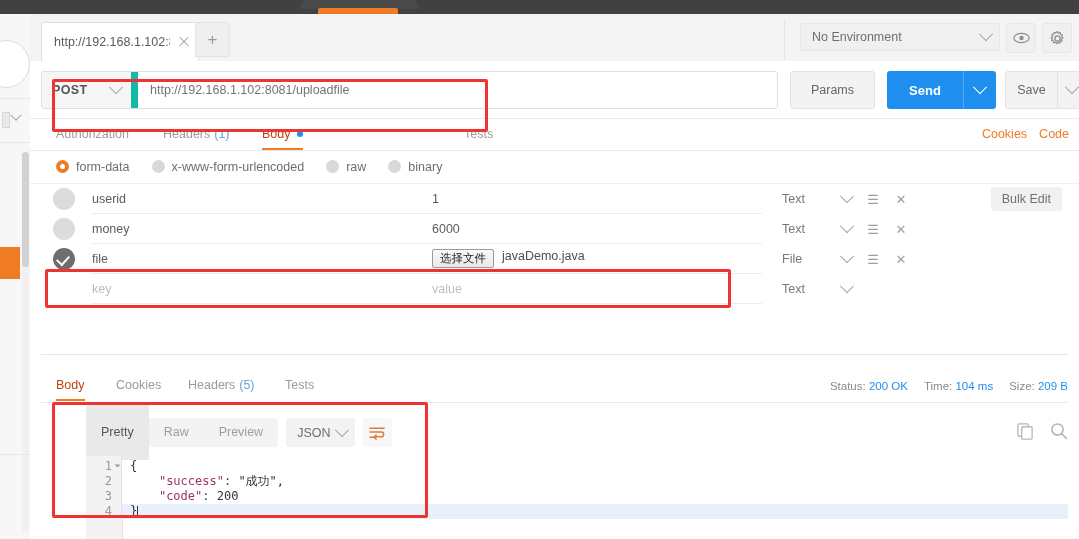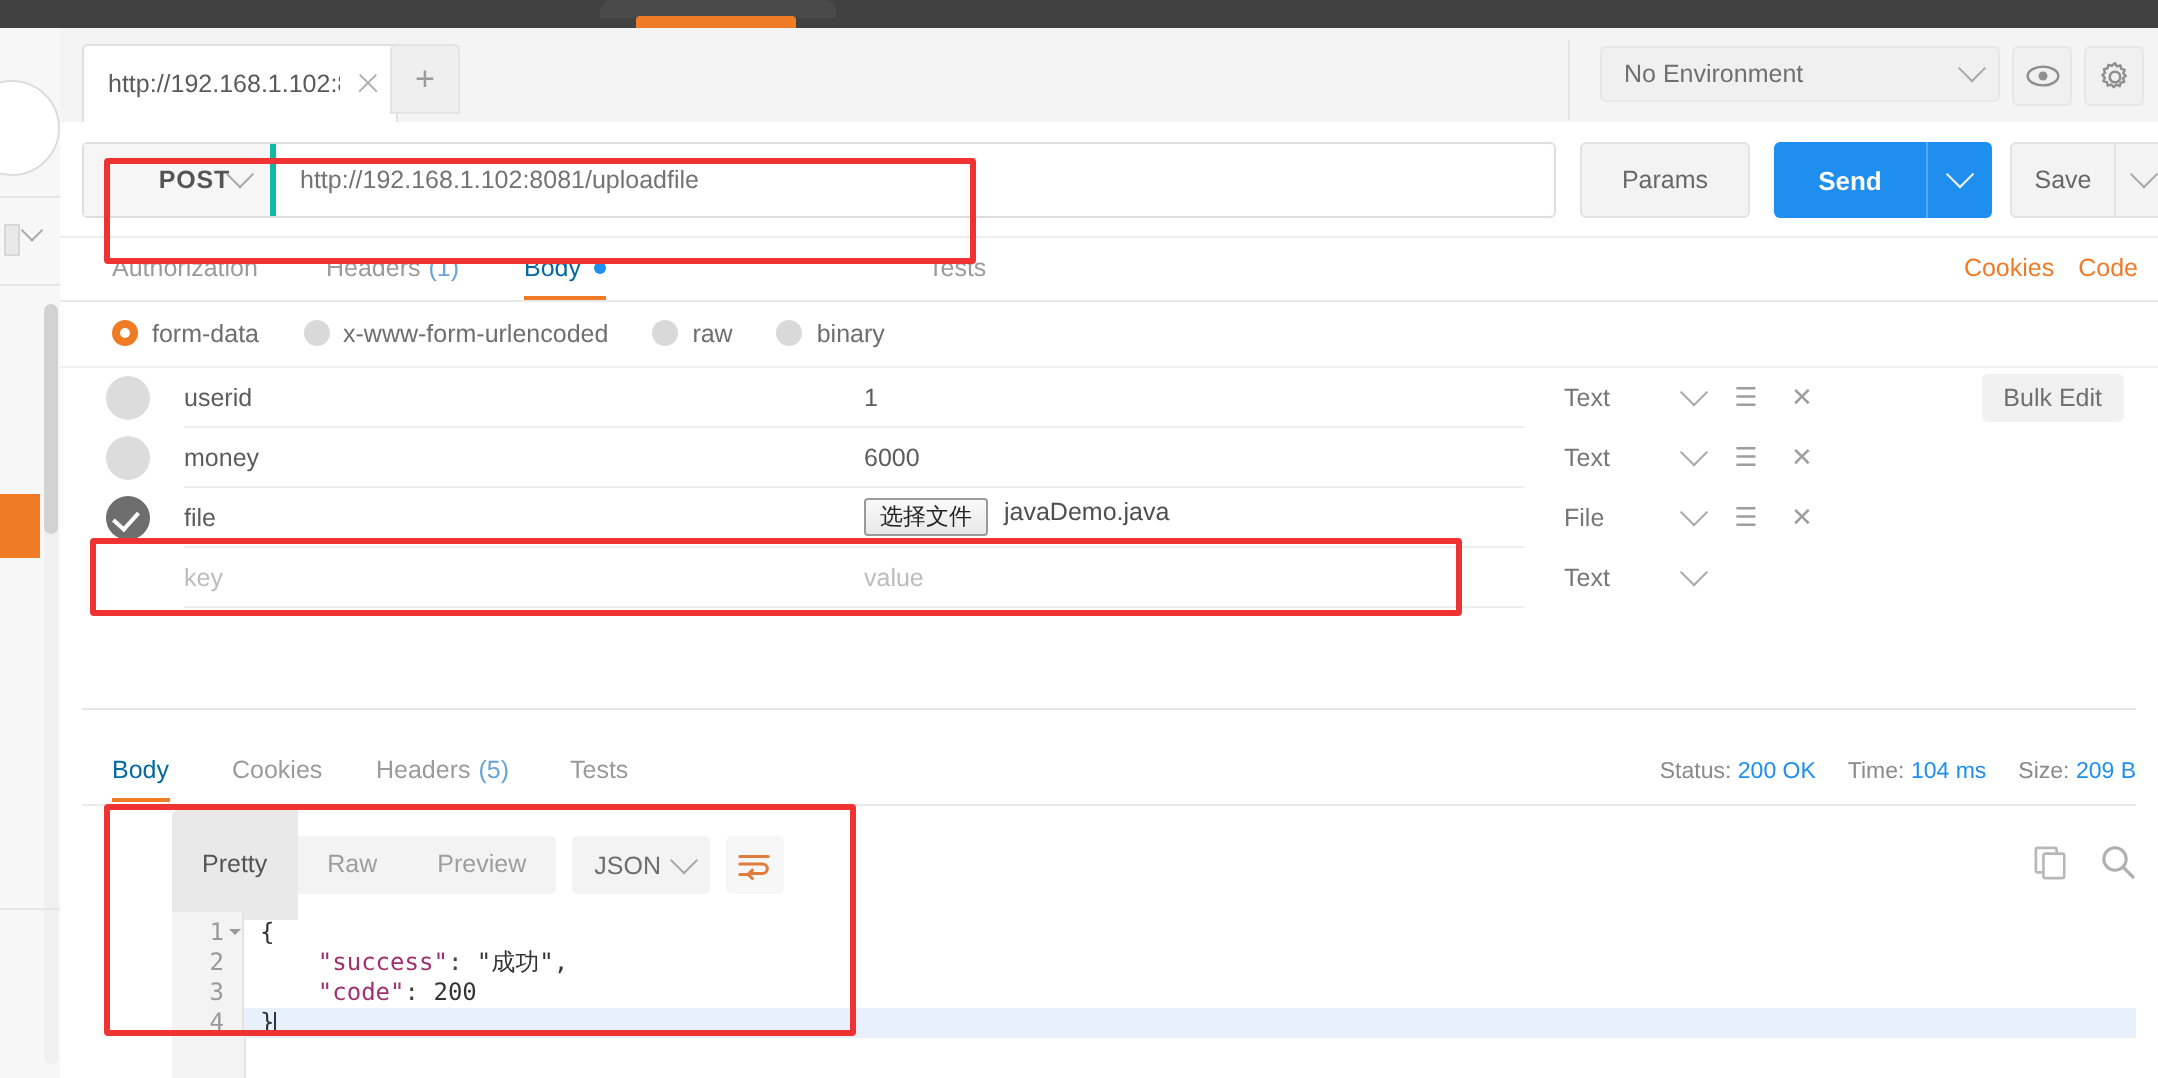--- a/index.html
+++ b/index.html
@@ -49,37 +49,37 @@
   .env-select .lbl{flex:1;font-size:12.5px;color:#6f6f6f;}
   .chev{width:9px;height:9px;border-right:1.6px solid #a8a8a8;border-bottom:1.6px solid #a8a8a8;transform:rotate(45deg) translate(-2px,-2px);}
   .icon-btn{position:absolute;top:9px;width:28px;height:28px;background:#f0f0f0;border:1px solid #e7e7e7;border-radius:3px;
     display:flex;align-items:center;justify-content:center;cursor:pointer;}
   .icon-eye{left:976px;}
   .icon-gear{left:1012px;}
 
   
   .urlrow{position:absolute;left:0;top:47px;width:1049px;height:57px;background:#fff;border-bottom:1px solid #ececec;}
   .urlbox{position:absolute;left:11px;top:10px;width:737px;height:38px;border:1px solid #dedede;border-radius:3px;background:#fff;display:flex;box-sizing:border-box;}
-  .method{width:96px;background:#f6f6f6;border-right:3px solid #14b8a6;display:flex;align-items:center;padding:0 10px;box-sizing:border-box;cursor:pointer;text-align:right;}
+  .method{width:96px;background:#f6f6f6;border-right:7px solid #14b8a6;display:flex;align-items:center;padding:0 10px;box-sizing:border-box;cursor:pointer;}
   .method .mtxt{flex:1;font-weight:bold;font-size:12.5px;color:#555;letter-spacing:.4px;}
   .urlinput{flex:1;display:flex;align-items:center;padding:0 12px;font-size:12.5px;color:#737373;cursor:text;}
   .btn-params{position:absolute;left:760px;top:10px;width:85px;height:38px;background:#f3f3f3;border:1px solid #e3e3e3;border-radius:3px;
     display:flex;align-items:center;justify-content:center;font-size:12.5px;color:#676767;cursor:pointer;box-sizing:border-box;}
   .send-wrap{position:absolute;left:857px;top:10px;height:38px;display:flex;border-radius:3px;overflow:hidden;}
   .btn-send{width:76px;background:#1e8fef;color:#fff;font-weight:bold;font-size:13px;display:flex;align-items:center;justify-content:center;cursor:pointer;}
   .btn-send-caret{width:32px;background:#1e8fef;border-left:1px solid #56a9f2;display:flex;align-items:center;justify-content:center;cursor:pointer;}
   .btn-send-caret .chev{border-color:#fff;}
   .save-wrap{position:absolute;left:975px;top:10px;height:38px;display:flex;border:1px solid #e3e3e3;border-radius:3px;overflow:hidden;box-sizing:border-box;background:#f3f3f3;}
   .btn-save{width:51px;display:flex;align-items:center;justify-content:center;font-size:12.5px;color:#676767;cursor:pointer;}
   .btn-save-caret{width:28px;border-left:1px solid #e3e3e3;display:flex;align-items:center;justify-content:center;cursor:pointer;}
 
   
   .reqtabs{position:absolute;left:0;top:104px;width:1049px;height:32px;border-bottom:1px solid #e8e8e8;}
   .rtab{position:absolute;top:0;height:32px;display:flex;align-items:center;font-size:12.5px;color:#9b9b9b;cursor:pointer;white-space:nowrap;}
-  .rtab.active{color:#0369a1;}
+  .rtab.active{color:#c2410c;}
   .rtab.active:after{content:"";position:absolute;left:0;right:0;bottom:0;height:2.5px;background:#ef7b25;}
   .rtab .cnt{color:#6aa3d8;margin-left:4px;}
   .bdot{width:6px;height:6px;border-radius:50%;background:#1e8fef;margin-left:6px;}
   .linkset{position:absolute;right:10px;top:0;height:32px;display:flex;align-items:center;gap:12px;}
   .olink{font-size:12.5px;color:#ef7b25;cursor:pointer;}
 
   
   .bodytypes{position:absolute;left:0;top:136px;width:1049px;height:34px;border-bottom:1px solid #f0f0f0;display:flex;align-items:center;padding-left:26px;box-sizing:border-box;}
   .rb{display:flex;align-items:center;margin-right:22px;cursor:pointer;}
   .rb .dot{width:13px;height:13px;border-radius:50%;background:#d9d9d9;margin-right:7px;position:relative;}

